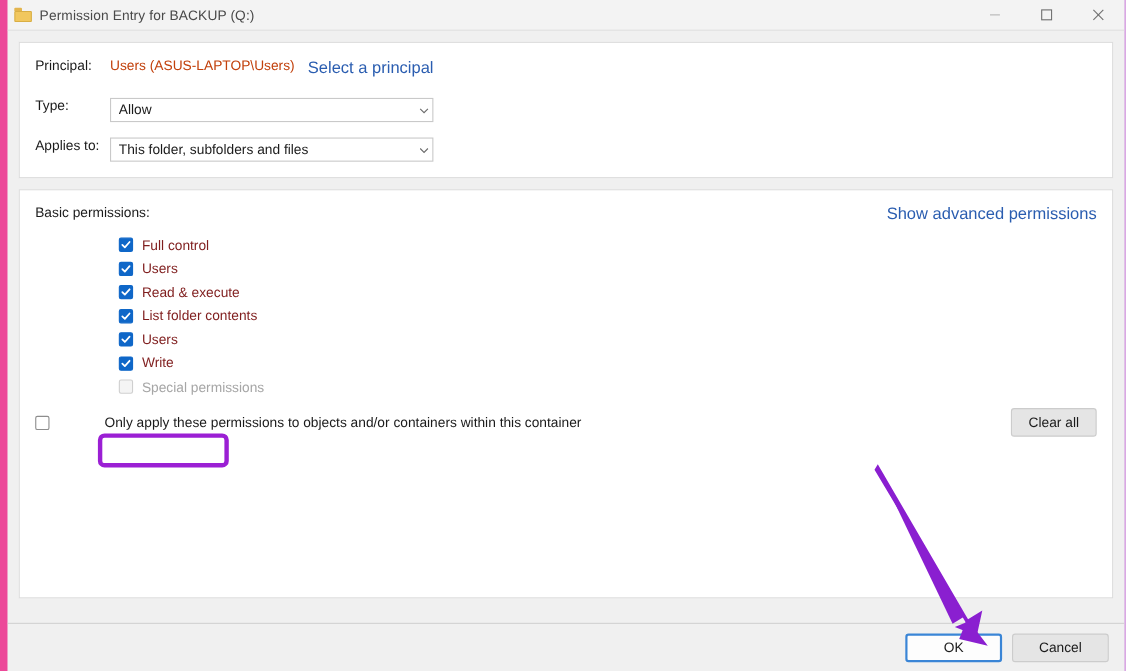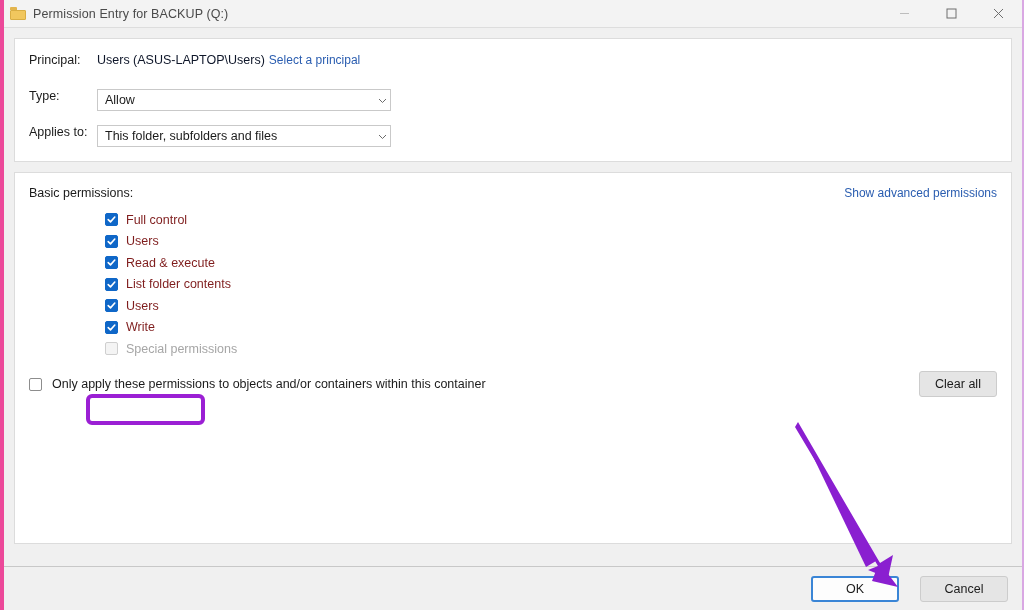--- a/index.html
+++ b/index.html
@@ -17,21 +17,21 @@
     position: relative;
   }
 
   
   #window {
     position: absolute;
     left: 0; top: 0;
     width: 1024px;
     height: 610px;
     box-sizing: border-box;
-    border-left: 4px solid #ec4899;
+    border-left: 7px solid #ec4899;
     border-right: 2px solid #d9a8e3;
     background: #f0f0f0;
     display: flex;
     flex-direction: column;
   }
 
   
   #titlebar {
     height: 27px;
     flex: 0 0 27px;
@@ -117,26 +117,26 @@
     margin-bottom: 13px;
   }
   .form-label {
     width: 68px;
     flex: 0 0 68px;
     font-size: 12.5px;
     color: #1b1b1b;
   }
   .principal-value {
     font-size: 12.5px;
-    color: #0f172a;
-    margin-right: 4px;
+    color: #c2410c;
+    margin-right: 12px;
   }
   .link {
     color: #2a5db0;
-    font-size: 12px;
+    font-size: 15px;
     cursor: pointer;
   }
 
   .combo {
     width: 294px;
     height: 22px;
     box-sizing: border-box;
     border: 1px solid #c9c9c9;
     background: #ffffff;
     display: flex;
@@ -225,20 +225,21 @@
     left: 14px;
     right: 14px;
     top: 198px;
     display: flex;
     align-items: center;
     justify-content: space-between;
   }
   #only-apply-wrap {
     display: flex;
     align-items: center;
+    gap: 40px;
   }
   #only-apply-label {
     font-size: 12.5px;
     margin-left: 2px;
   }
 
   .btn {
     border: 1px solid #cccccc;
     background: #e5e5e5;
     font-size: 12.5px;
@@ -259,21 +260,21 @@
   
   #footer {
     flex: 0 0 44px;
     height: 44px;
     background: #f0f0f0;
     border-top: 1px solid #c8c8c8;
     display: flex;
     align-items: center;
     justify-content: flex-end;
     padding-right: 14px;
-    gap: 21px;
+    gap: 9px;
     box-sizing: border-box;
   }
   #ok-button {
     width: 88px;
     height: 26px;
     border: 2px solid #3a85d6;
     background: #fdfdfd;
   }
   #cancel-button {
     width: 88px;

